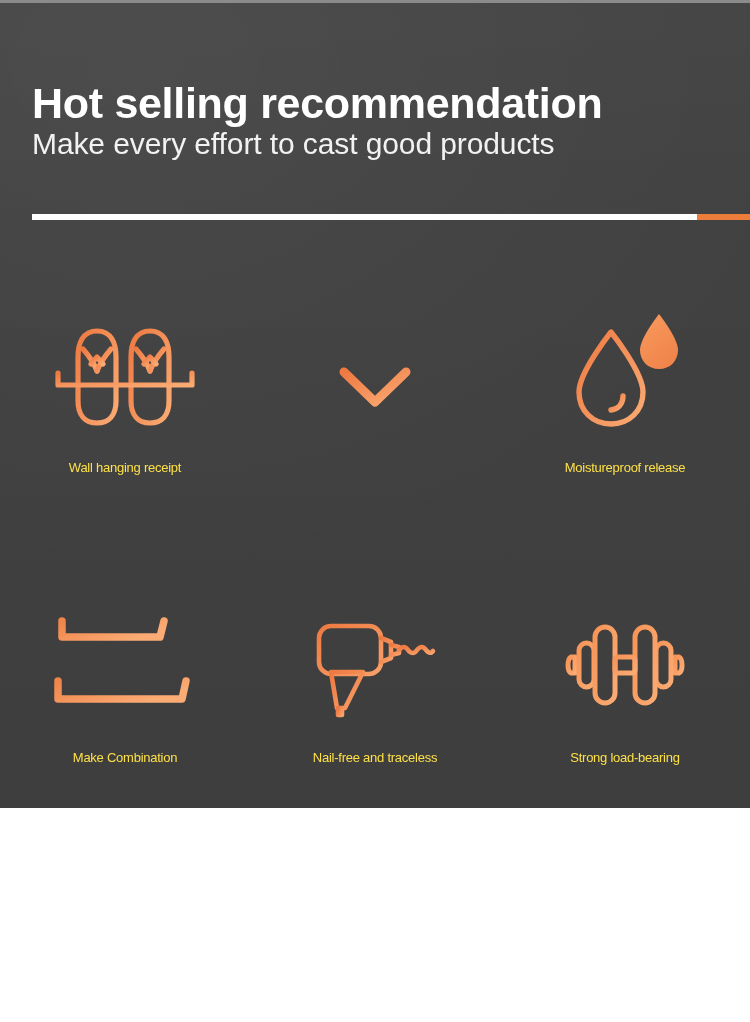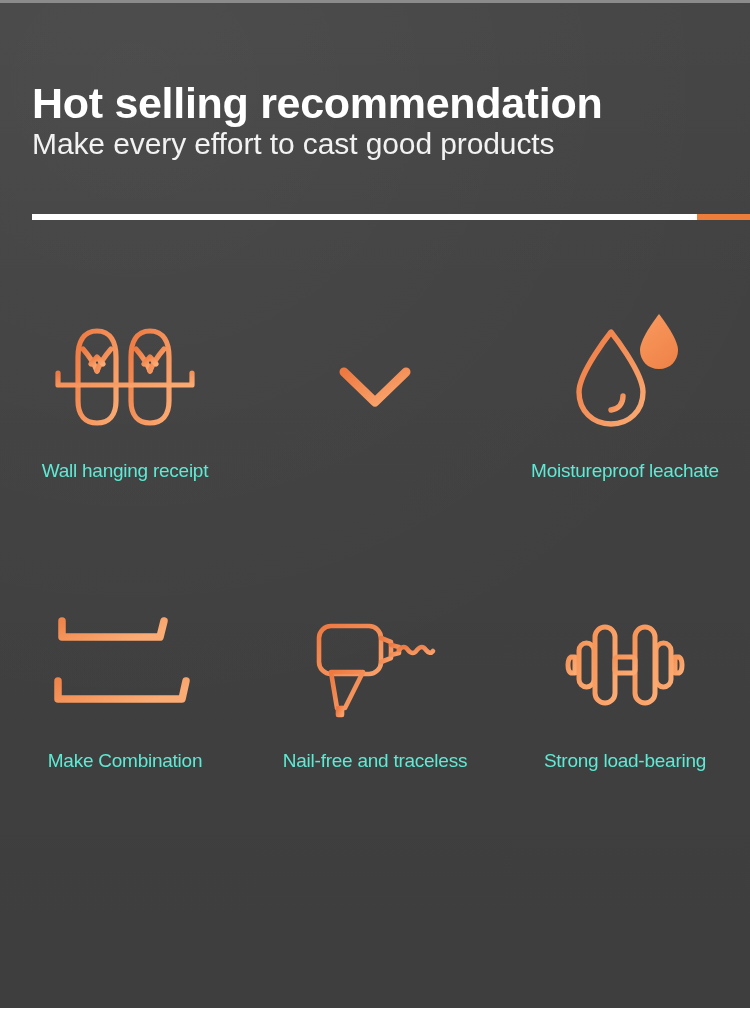--- a/index.html
+++ b/index.html
@@ -8,21 +8,21 @@
     width:750px;
     height:1022px;
     background:#ffffff;
     font-family:"Liberation Sans", sans-serif;
     overflow:hidden;
   }
 
   #banner {
     position:relative;
     width:750px;
-    height:1008px;
+    height:808px;
     background:#414141;
     overflow:hidden;
   }
 
   
   #banner::before {
     content:"";
     position:absolute;
     inset:0;
     background:
@@ -102,22 +102,22 @@
     height:170px;
     width:100%;
     display:flex;
     align-items:center;
     justify-content:center;
   }
 
   .feature-icon svg { display:block; overflow:visible; }
 
   .feature-label {
-    color:#5eead4;
-    font-size:19px;
+    color:#fde047;
+    font-size:13px;
     font-weight:normal;
     letter-spacing:-0.25px;
     white-space:nowrap;
     text-align:center;
   }
 
   
   .feature[data-idx="0"] .feature-icon { padding-bottom:4px; }
   .feature[data-idx="2"] .feature-icon { padding-bottom:10px; }
   .feature[data-idx="3"] .feature-icon { padding-bottom:6px; }
@@ -214,21 +214,21 @@
             </linearGradient>
           </defs>
 
           <path d="M42 22 C42 22 10 62 10 82 C10 101 24 114 42 114 C60 114 74 101 74 82 C74 62 42 22 42 22 Z" stroke="url(#gC)" stroke-width="5.4" stroke-linecap="round" stroke-linejoin="round" fill="none"></path>
 
           <path d="M54 86 C54 94 49 99 42 100" stroke="url(#gC)" stroke-width="5.4" stroke-linecap="round" fill="none"></path>
 
           <path d="M90 4 C90 4 71 28 71 40 C71 51 79 59 90 59 C101 59 109 51 109 40 C109 28 90 4 90 4 Z" fill="url(#gCf)"></path>
         </svg>
       </div>
-      <div class="feature-label">Moistureproof leachate</div>
+      <div class="feature-label">Moistureproof release</div>
     </div>
 
     <div class="feature" data-idx="3">
       <div class="feature-icon">
         <svg width="146" height="110" viewBox="0 0 146 110" fill="none">
           <defs>
             <linearGradient id="gD" x1="0" y1="0" x2="1" y2="0.4">
               <stop offset="0%" stop-color="#f0854a"></stop>
               <stop offset="100%" stop-color="#fbab74"></stop>
             </linearGradient>

